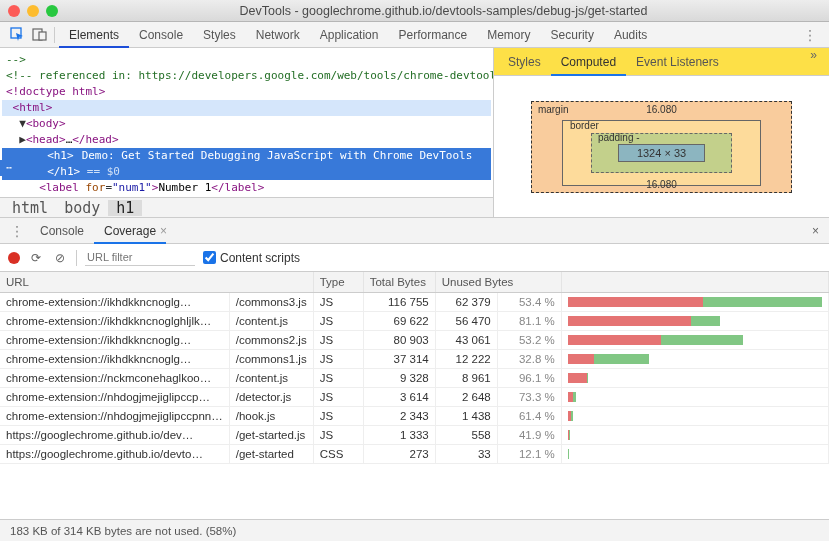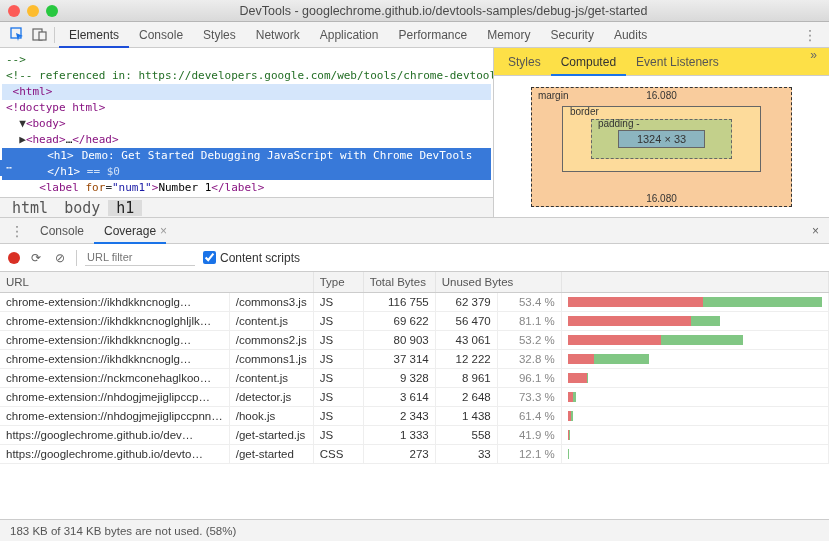--- a/index.html
+++ b/index.html
@@ -15,21 +15,21 @@
   .maintabs .tab.active { color:#333; border-bottom:2px solid #1d4ed8; }
   .maintabs .spacer { flex:1; }
   .split { display:flex; height:170px; border-bottom:1px solid #ccc; }
   .dom { flex:1; min-width:0; overflow:hidden; font-family: Menlo, Consolas, monospace; font-size:11px; line-height:16px; padding:4px 2px; position:relative;}
   .side { width:336px; border-left:1px solid #ccc; display:flex; flex-direction:column;}
   .sidetabs { height:28px; border-bottom:1px solid #ccc; display:flex; padding:0 4px; background:#fde047;}
   .sidetabs .stab { padding:0 10px; height:28px; line-height:28px; color:#555;}
   .sidetabs .stab.active { border-bottom:2px solid #1a73e8; color:#333; }
   .sidetabs .arrow { margin-left:auto; padding:0 8px; color:#666;}
   .boxmodel-wrap { flex:1; display:flex; align-items:center; justify-content:center; }
-  .bm-margin { background:#f9cc9d; border:1px dashed #333; padding:14px 30px 34px; position:relative; text-align:left;}
+  .bm-margin { background:#f9cc9d; border:1px dashed #333; padding:14px 30px 6px; position:relative; text-align:left;}
   .bm-border { background:#fddb9b; border:1px solid #666; padding:12px 28px; margin-top:4px;}
   .bm-padding { background:#c3d08b; border:1px dashed #666; padding:10px 26px;}
   .bm-content { background:#8cb5c0; border:1px solid #666; padding:2px 18px; font-size:11px;}
   .bm-label { position:absolute; font-size:10px; color:#333; }
   .dom .comment { color:#236e25; }
   .dom .tag { color:#881280; }
   .dom .attr { color:#994500; }
   .dom .val { color:#1a1aa6; }
   .dom .txt { color:#000; }
   .dom .line { white-space:pre; padding:0 4px;}
@@ -94,22 +94,22 @@
   <div style="width:1px;height:16px;background:#ccc;margin:0 4px"></div>
   <div id="maintabs-holder" style="display: contents;"><div class="tab active">Elements</div><div class="tab">Console</div><div class="tab">Styles</div><div class="tab">Network</div><div class="tab">Application</div><div class="tab">Performance</div><div class="tab">Memory</div><div class="tab">Security</div><div class="tab">Audits</div></div>
   <div class="spacer"></div>
   <div class="dots">⋮</div>
 </div>
 
 <div class="split">
   <div class="dom">
     <div class="line"><span class="comment">--&gt;</span></div>
     <div class="line"><span class="comment">&lt;!-- referenced in: https://developers.google.com/web/tools/chrome-devtools/javascript --&gt;</span></div>
+    <div class="line"><span class="tag">&lt;!doctype html&gt;</span></div>
     <div class="line sel"><span class="tag"> &lt;html&gt;</span></div>
-    <div class="line"><span class="tag">&lt;!doctype html&gt;</span></div>
     <div class="line">  ▼<span class="tag">&lt;body&gt;</span></div>
     <div class="line">  ▶<span class="tag">&lt;head&gt;</span><span class="txt">…</span><span class="tag">&lt;/head&gt;</span></div>
     <div class="gutter">⋯</div>
     <div class="line h1">     <span class="tag">&lt;h1&gt;</span><span class="txt">Demo: Get Started Debugging JavaScript with Chrome DevTools</span>
      <span class="tag">&lt;/h1&gt;</span><span class="eqsel" style="color:#cfe0f7"> == $0</span></div>
     <div class="line">     <span class="tag">&lt;label</span> <span class="attr">for</span>=<span class="val">"num1"</span><span class="tag">&gt;</span><span class="txt">Number 1</span><span class="tag">&lt;/label&gt;</span></div>
     <div class="line">     <span class="tag">&lt;input</span> <span class="attr">placeholder</span>=<span class="val">"Number 1"</span> <span class="attr">id</span>=<span class="val">"num1"</span><span class="tag">&gt;</span></div>
     <div class="breadcrumb">
       <span>html</span>
       <span>body</span>

